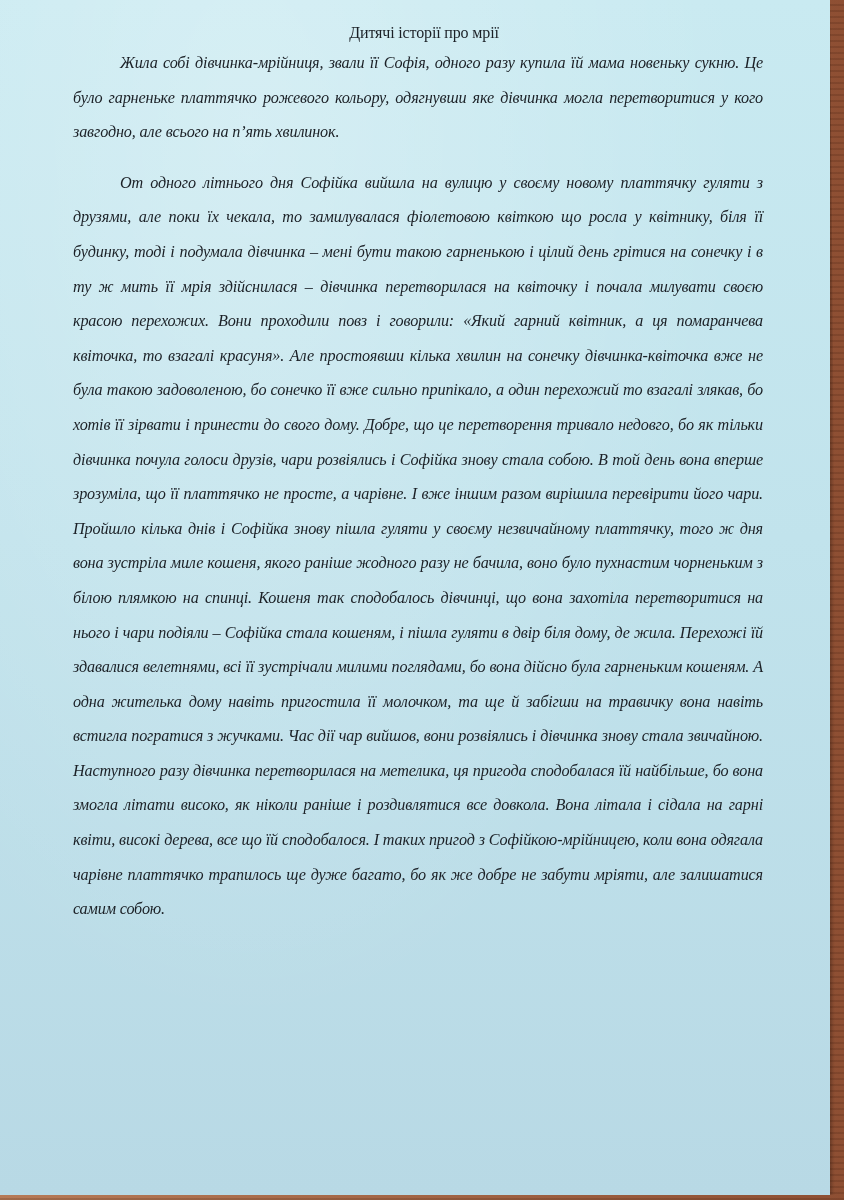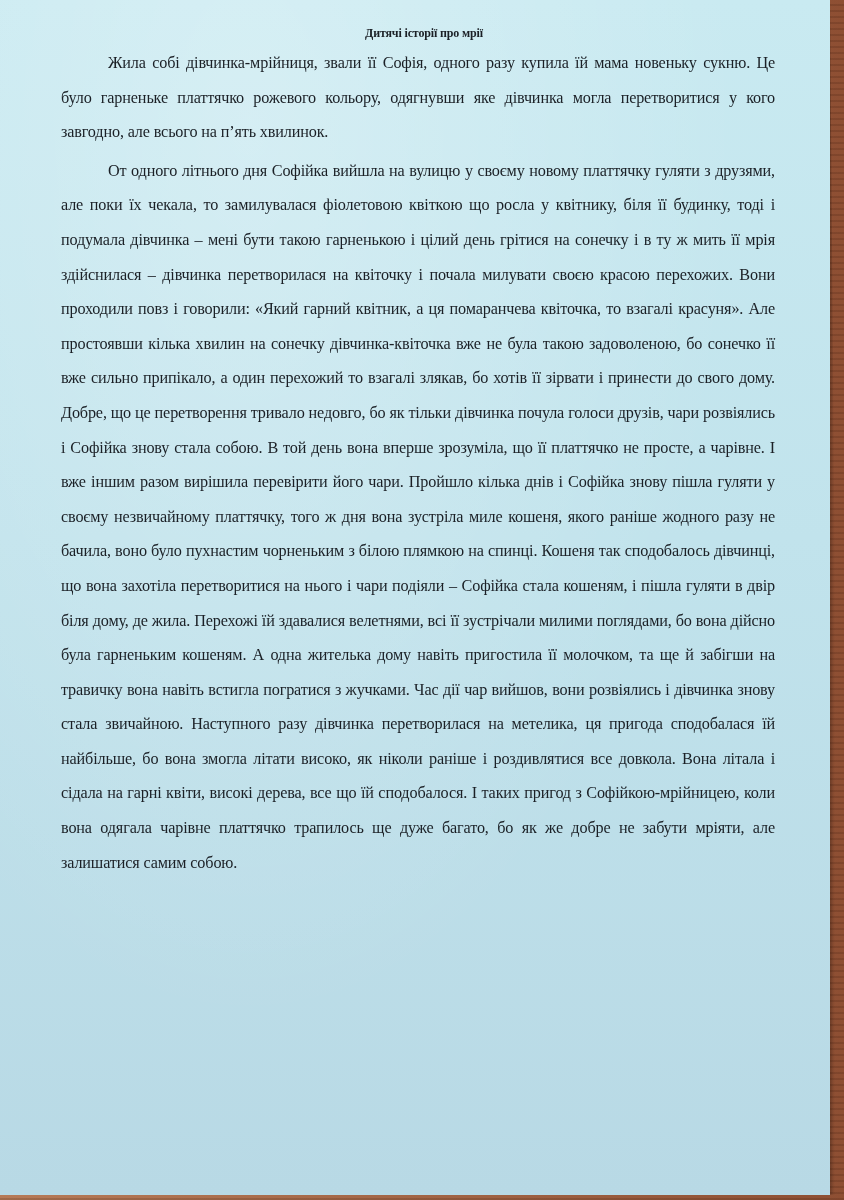--- a/index.html
+++ b/index.html
@@ -38,30 +38,31 @@
     top: 20px;
     width: 722px;
     font-family: "Liberation Serif", "DejaVu Serif", serif;
     color: #1b2026;
     font-size: 16.2px;
     line-height: 34.6px;
     letter-spacing: -0.15px;
   }
   .doc-title {
     text-align: center;
-    font-weight: bold;
-    font-size: 12px;
+    font-weight: normal;
+    font-size: 16px;
     margin: 0;
     padding-left: 12px;
     line-height: 26px;
   }
   .para {
-    margin: 4px;
+    margin: 16px;
     text-align: justify;
     text-indent: 47px;
+    font-style: italic;
   }
   .para + .para {
     margin-top: 0;
   }
   .para-1 {
     margin-top: 0;
   }
 </style>
 </head>
 <body>

